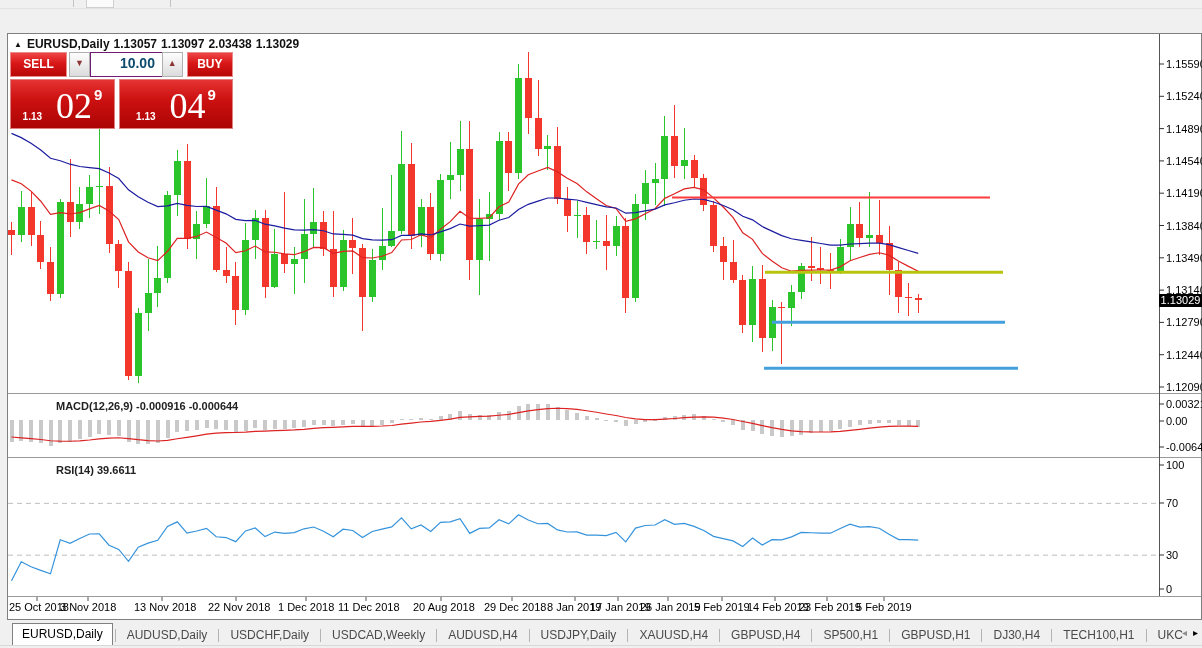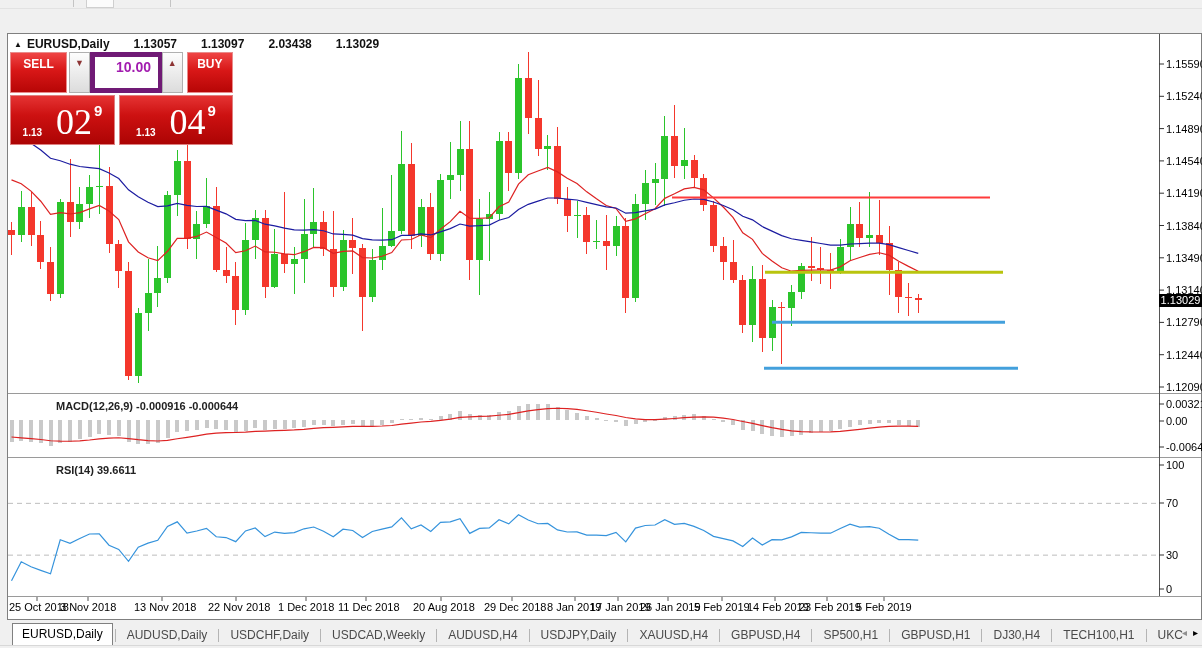--- a/index.html
+++ b/index.html
@@ -13,34 +13,34 @@
   
   #tfbar{left:0;top:8px;width:1202px;height:25px;background:#f0f0f0;}
   #tfbar .grip{position:absolute;left:2px;top:4px;width:3px;height:16px;border-left:1px solid #bbb;border-right:1px solid #fff;}
   .tfbtn{position:absolute;top:2px;width:32px;height:20px;line-height:20px;text-align:center;
          color:#3c3c3c;font-weight:bold;font-size:11px;cursor:default;border:1px solid transparent;}
   .tfbtn.active{background:#f6f6f6;border:1px solid #9a9a9a;box-shadow:inset 1px 1px 2px #d0d0d0;}
   #tfbar .sep{position:absolute;top:3px;width:1px;height:18px;background:#c9c9c9;border-right:1px solid #fff;}
   
   #title{left:14px;top:37px;font-size:12px;font-weight:bold;color:#111;letter-spacing:0;}
   #title .tri{font-size:8px;position:relative;top:-1px;margin-right:5px;}
-  #title span.num{margin-left:24px;}
+  #title span.num{margin-left:4px;}
   .panelabel{font-size:11px;font-weight:bold;color:#222;padding-left:43px;}
   
   #oneclick{left:10px;top:52px;width:223px;}
-  #ocrow1{display:flex;height:41px;}
+  #ocrow1{display:flex;height:25px;}
   .redbtn{background:linear-gradient(180deg,#ef4545 0%,#d81717 45%,#b70606 100%);
           border:1px solid #e98b8b;color:#fff;font-weight:bold;font-size:12px;
           text-align:center;line-height:23px;box-sizing:border-box;}
   #sellbtn{width:58px;}
   #buybtn{width:47px;margin-left:4px;}
   .spinbtn{width:21px;background:linear-gradient(180deg,#fdfdfd,#dcdcdc);border:1px solid #b0b0b0;
            box-sizing:border-box;text-align:center;line-height:21px;color:#8d3434;font-size:9px;margin-left:2px;}
-  #volfield{width:74px;background:#fff;border:5px solid #701a75;box-sizing:border-box;margin-left:0px;
-            text-align:right;padding-right:7px;font-size:14px;font-weight:600;line-height:21px;color:#a21caf;}
+  #volfield{width:74px;background:#fff;border:1px solid #701a75;box-sizing:border-box;margin-left:0px;
+            text-align:right;padding-right:7px;font-size:14px;font-weight:600;line-height:21px;color:#0c4a6e;}
   #ocrow2{display:flex;margin-top:2px;height:50px;}
   .pricebox{background:linear-gradient(180deg,#e53333 0%,#cd1111 40%,#ac0404 100%);
             border:1px solid #de8080;color:#fff;box-sizing:border-box;
             display:flex;align-items:flex-end;justify-content:center;padding-bottom:6px;}
   #bidbox{width:105px;}
   #askbox{width:114px;margin-left:4px;}
   .pfx{font-size:10px;font-weight:bold;line-height:1;}
   .big{font-size:36px;font-weight:500;line-height:0.82;margin-left:14px;font-family:Liberation Serif, serif;}
   .sup{font-size:15px;font-weight:bold;line-height:1;position:relative;top:-20px;margin-left:2px;}
   

